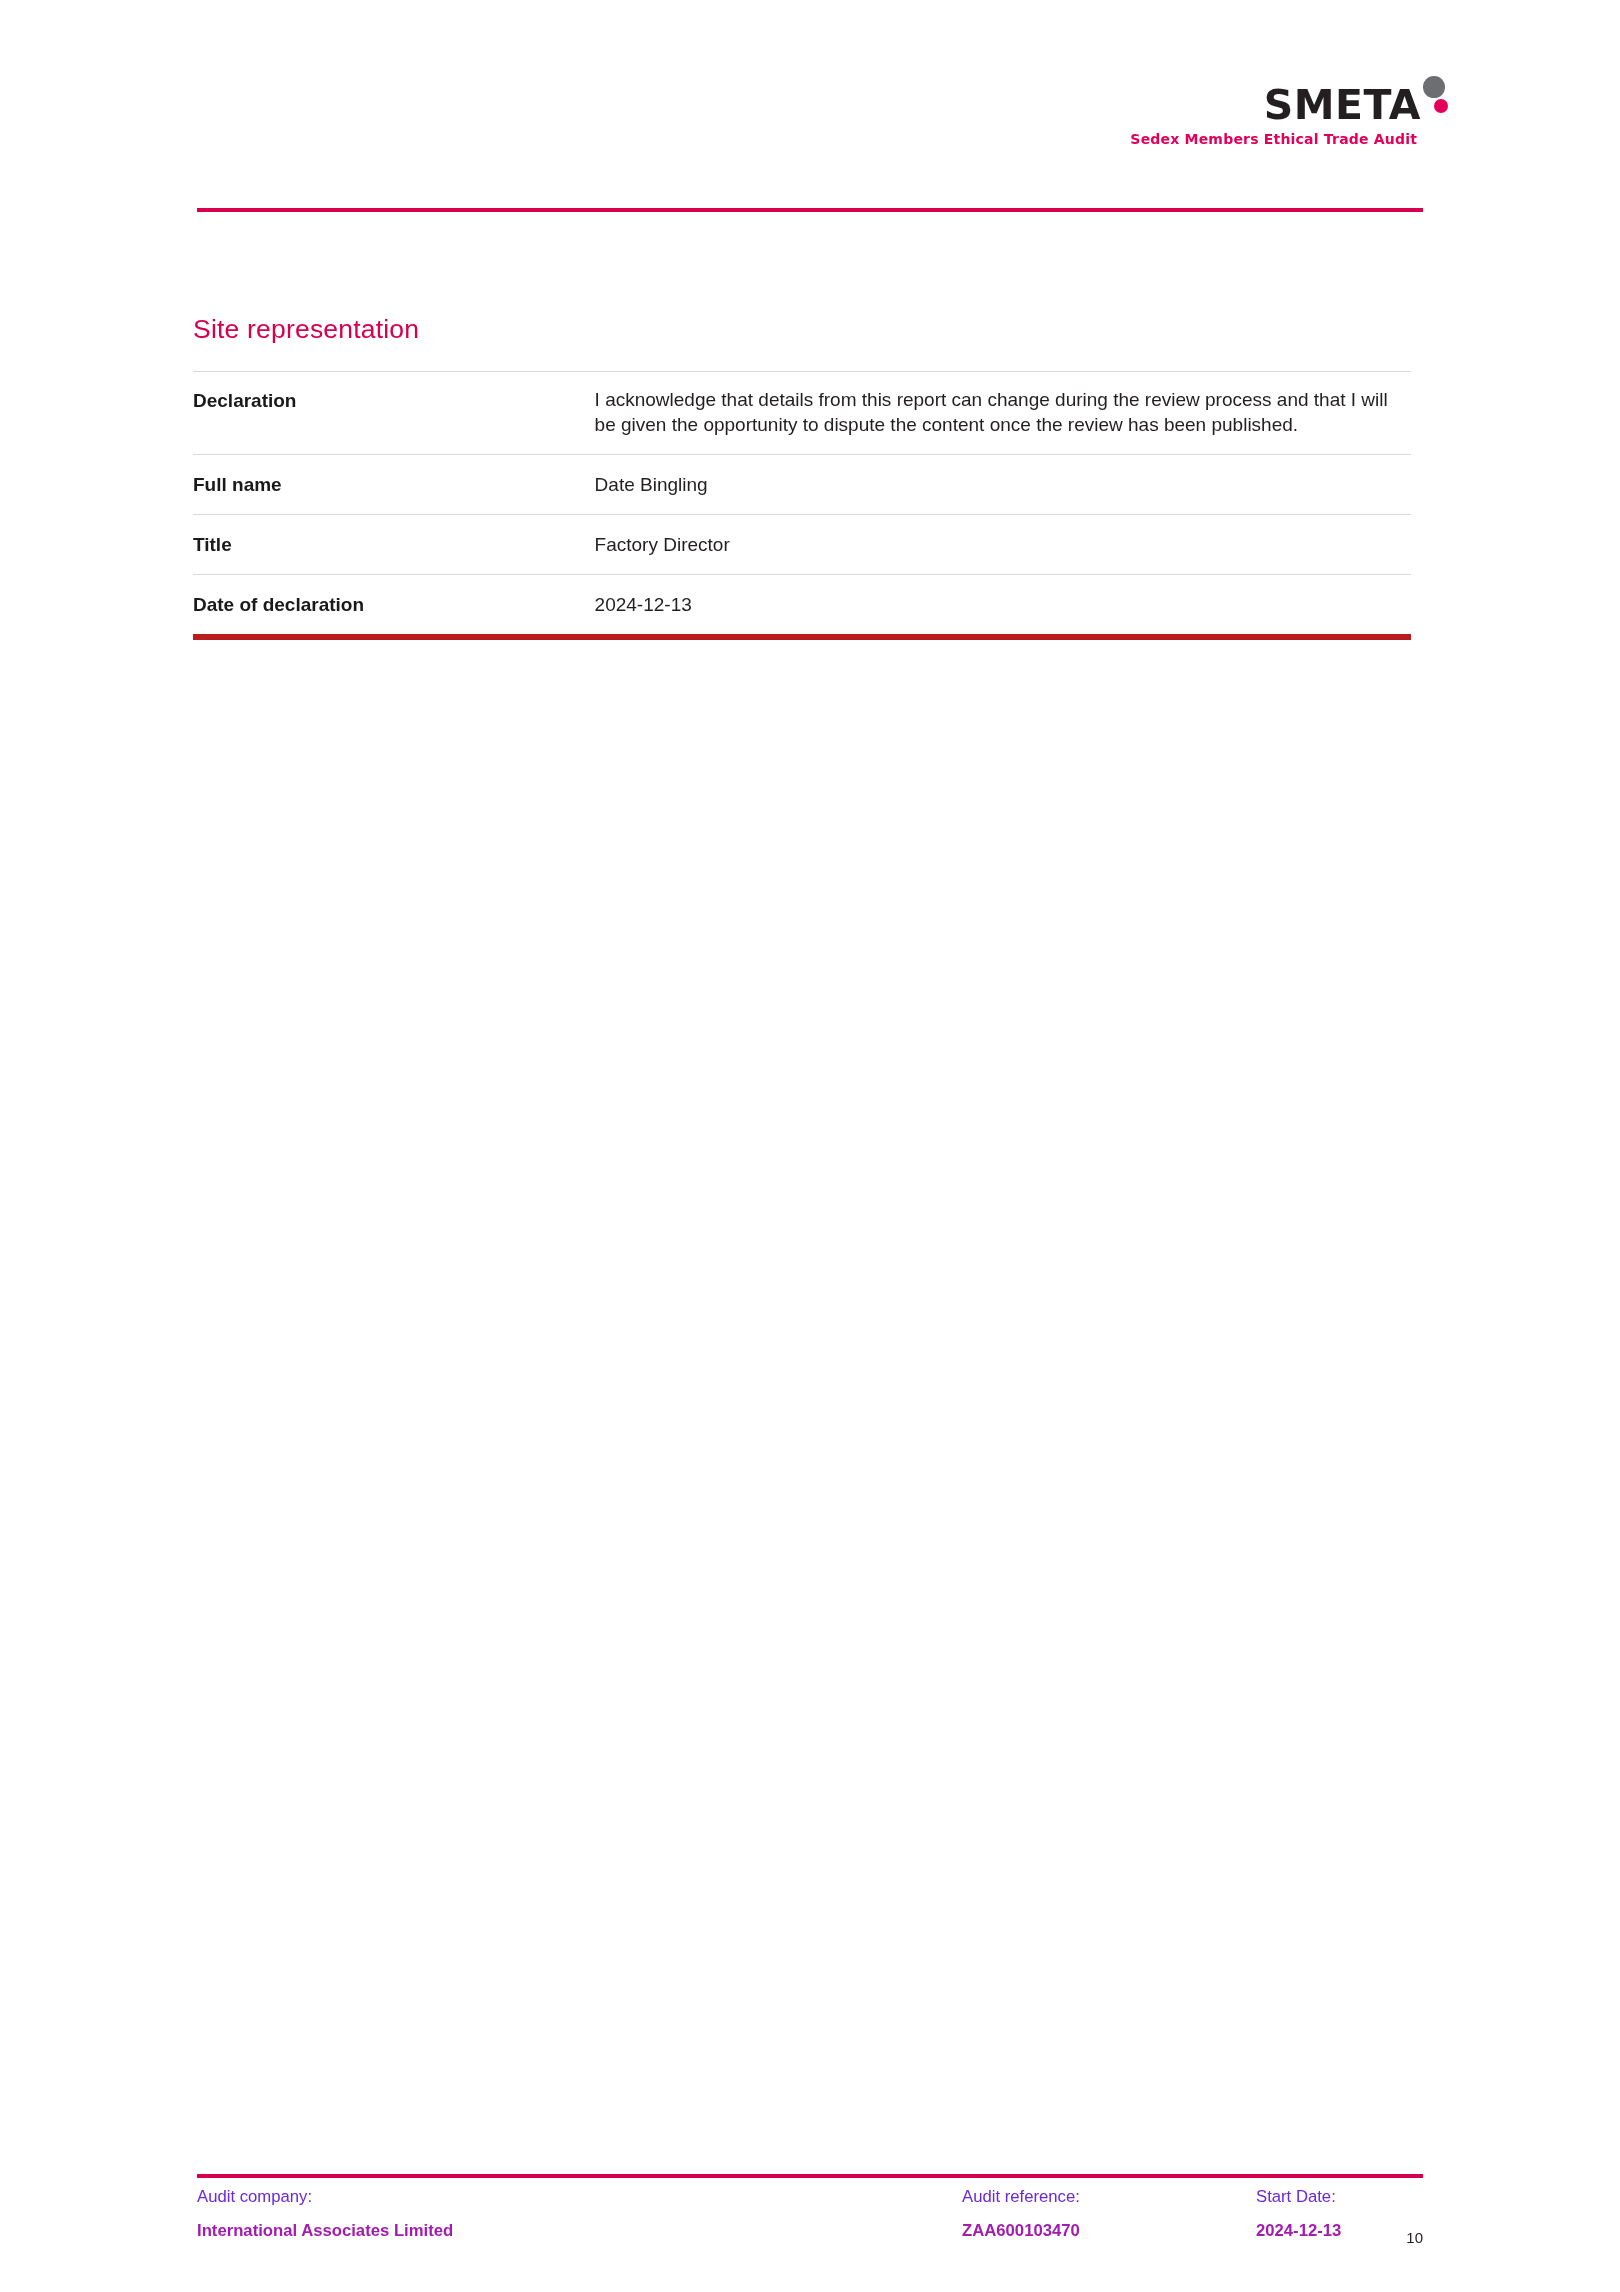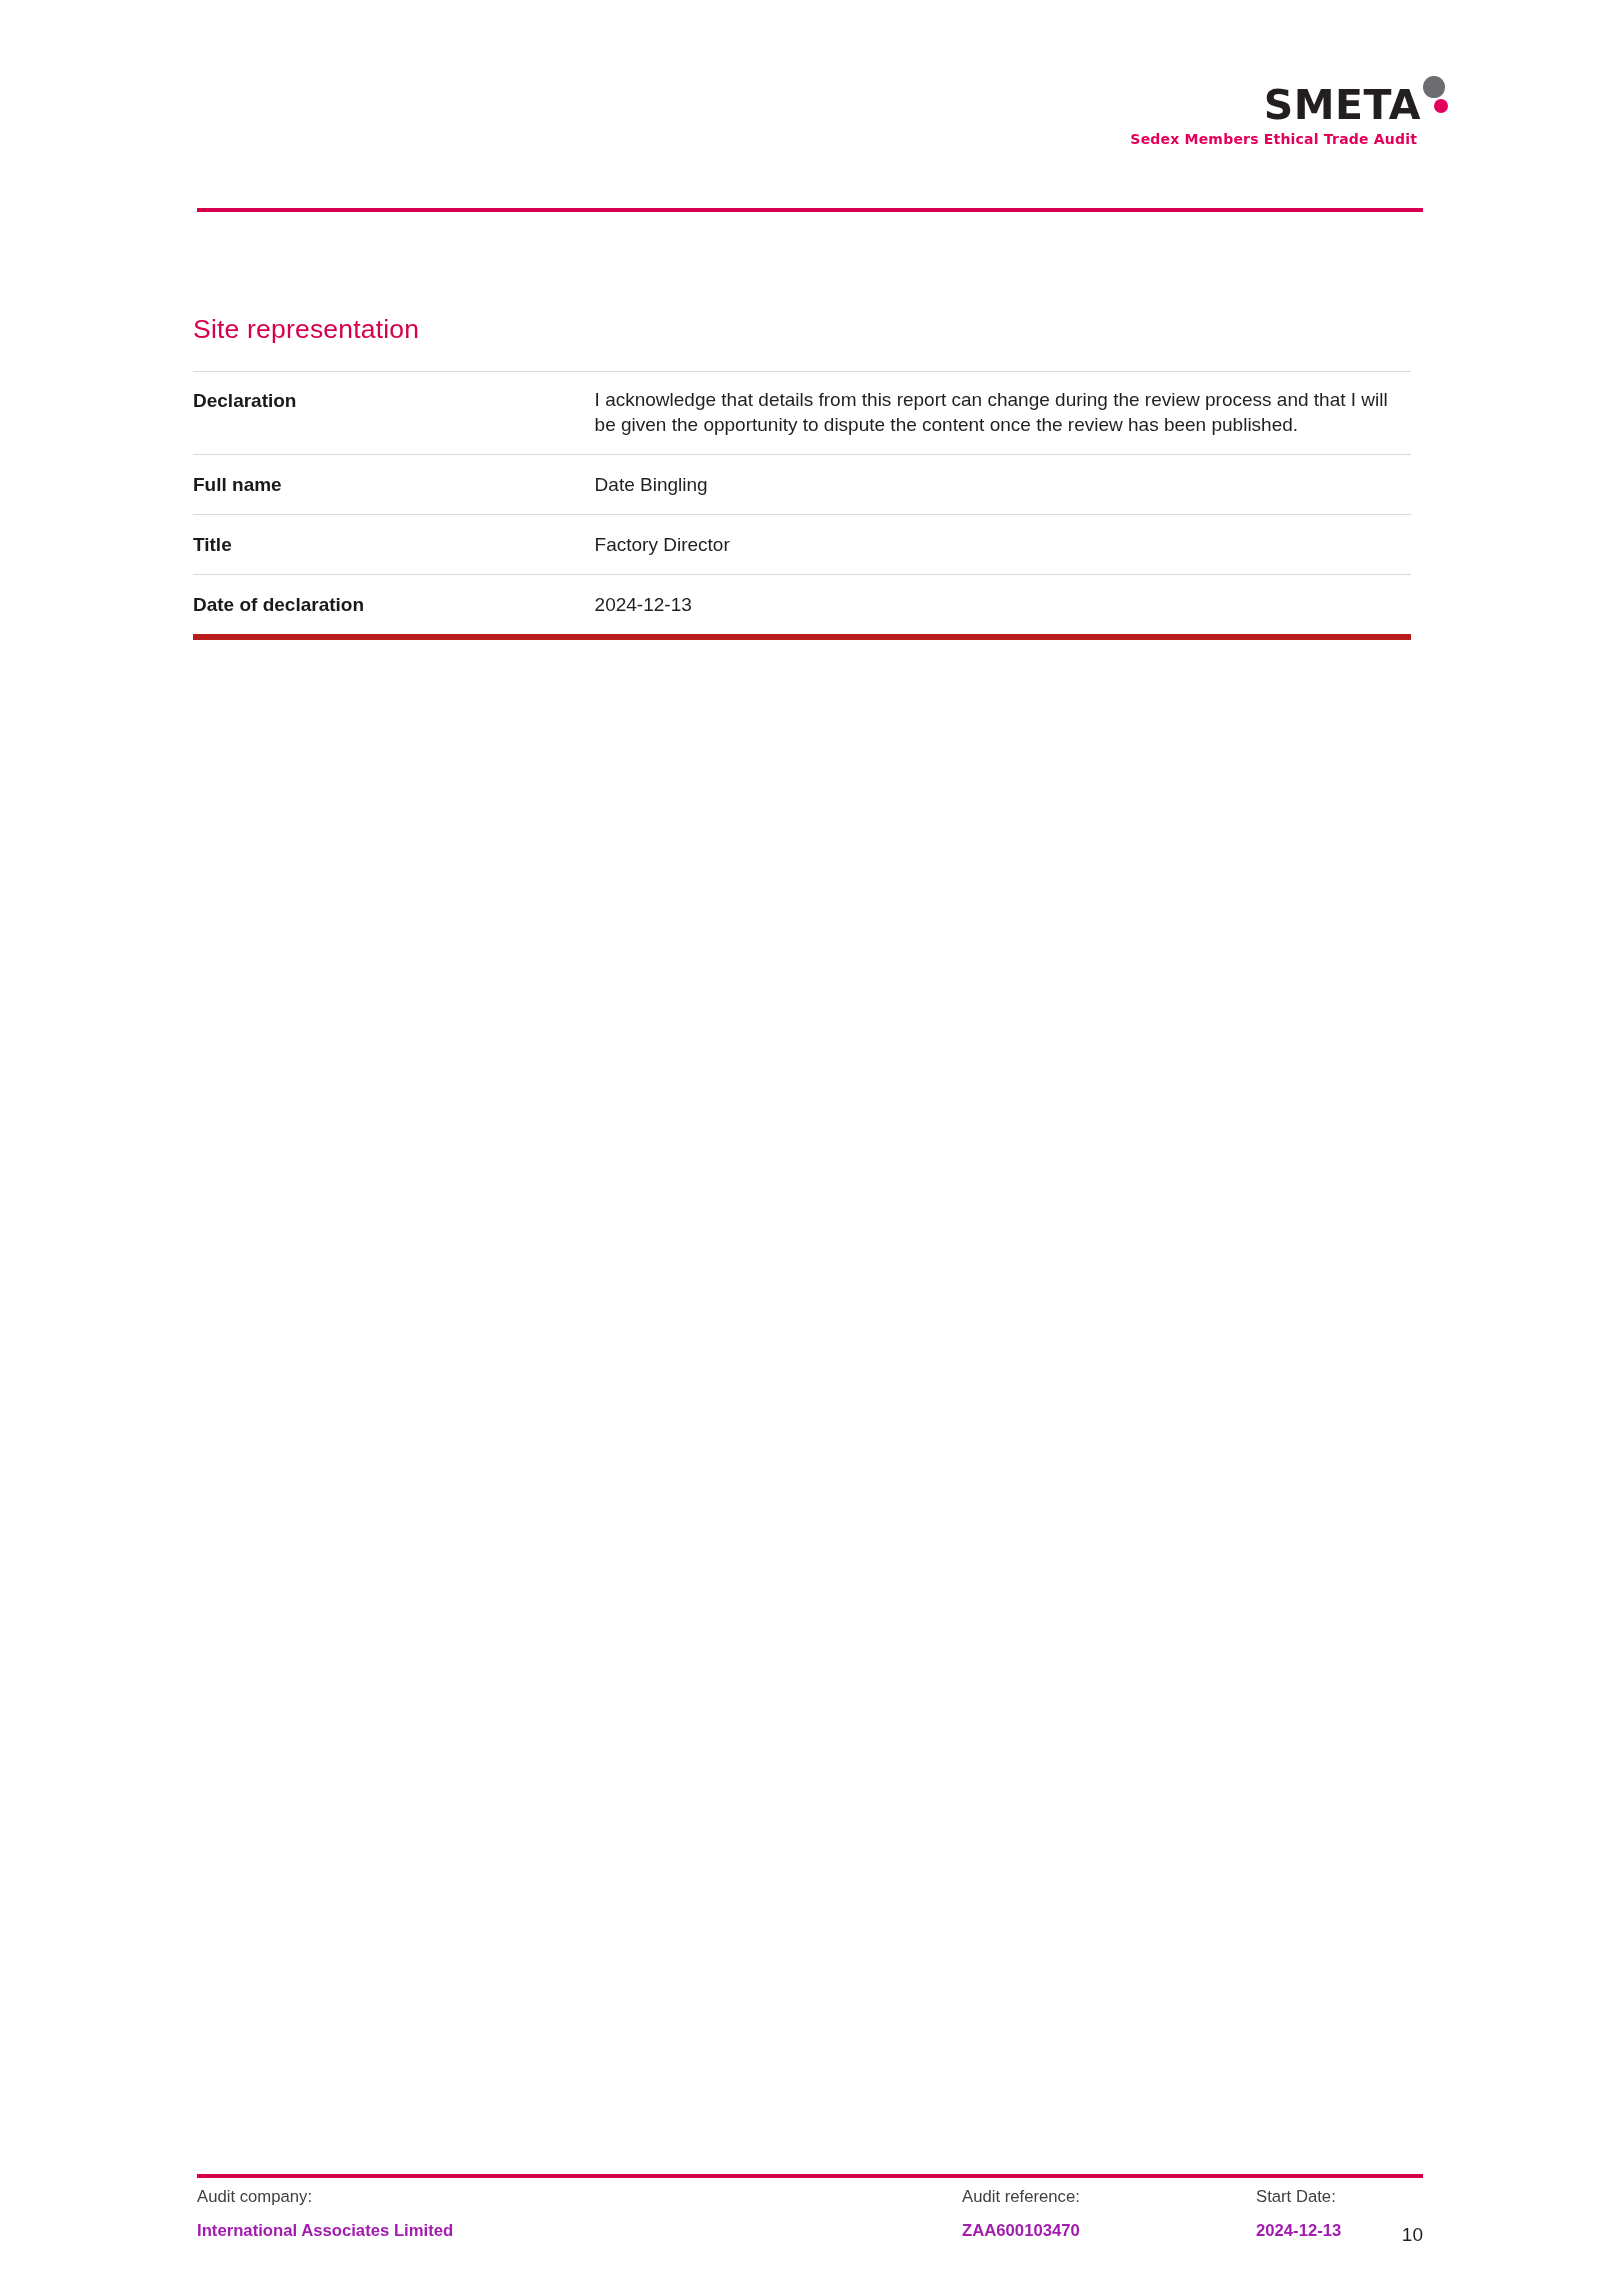--- a/index.html
+++ b/index.html
@@ -144,39 +144,39 @@
     right: 39px;
     bottom: 47px;
     height: 61px;
   }
   .footer-col {
     position: absolute;
     top: 0;
   }
   .footer-col .f-label {
     font-size: 16.7px;
-    color: #404040;
+    color: #6d28d9;
     font-weight: 400;
     line-height: 1.45;
   }
   .footer-col .f-value {
     font-size: 16.7px;
     color: #a21caf;
     font-weight: 700;
     line-height: 1.45;
     margin-top: 10px;
   }
   .footer-company { left: 0; }
   .footer-reference { left: 765px; }
   .footer-startdate { left: 1059px; }
   .footer-page {
     position: absolute;
     right: 0;
     bottom: 0;
-    font-size: 19px;
+    font-size: 15px;
     color: #231f20;
     font-weight: 400;
   }
 </style>
 </head>
 <body>
 
 <div class="page">
 
   <div class="header">

